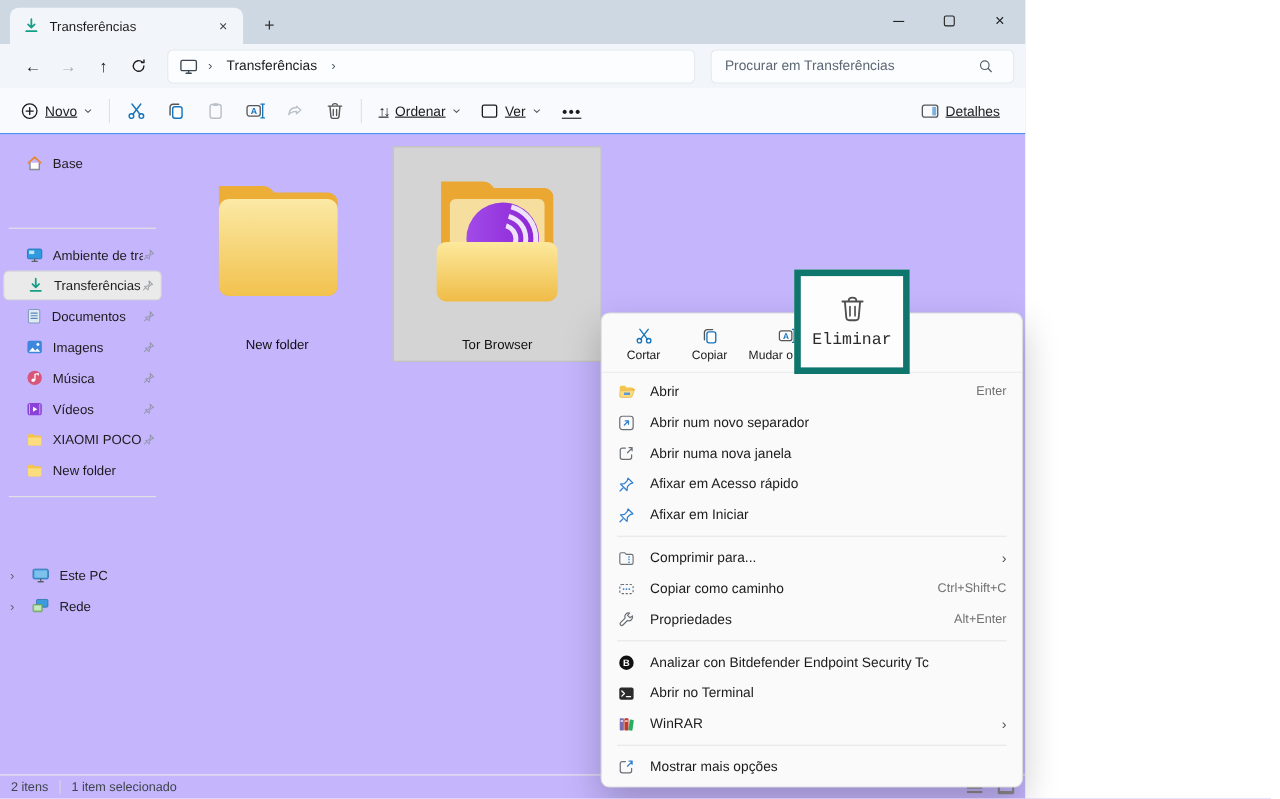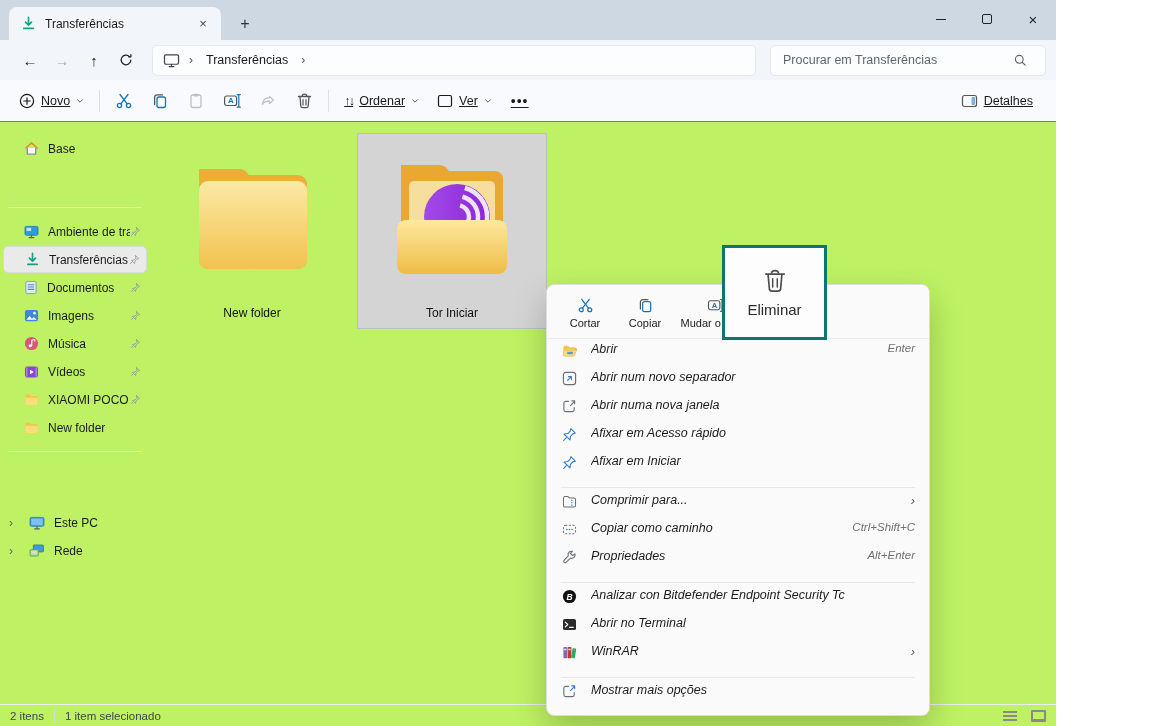--- a/index.html
+++ b/index.html
@@ -1,18 +1,18 @@
 <!DOCTYPE html>
 <html><head>
 <meta charset="utf-8">
 <style>
   * { margin:0; padding:0; box-sizing:border-box; }
   html,body { width:1164px; height:726px; }
   body { font-family:"Liberation Sans", sans-serif; color:#1b1b1b; background:#fff; overflow:hidden; }
-  .window { position:relative; width:1056px; height:726px; background:#bef264; display:flex; flex-direction:column; }
+  .window { position:relative; width:932px; height:726px; background:#c4b5fd; display:flex; flex-direction:column; }
 
   
   .titlebar { height:40px; background:#cdd8e3; display:flex; align-items:flex-end; flex:0 0 auto; position:relative; }
   .tab { margin-left:9px; width:212px; height:33px; background:#f2f6fb; border-radius:8px 8px 0 0; display:flex; align-items:center; padding:0 8px 0 12px; }
   .tab-title { font-size:12px; margin-left:9px; flex:1; white-space:nowrap; overflow:hidden; }
   .tab-close { width:20px; height:20px; border-radius:4px; display:flex; align-items:center; justify-content:center; font-size:13px; color:#444; cursor:default; }
   .newtab-btn { width:28px; height:28px; margin-left:10px; margin-bottom:2px; display:flex; align-items:center; justify-content:center; font-size:16px; color:#333; border-radius:4px; }
   .win-controls { position:absolute; right:0; top:0; height:38px; display:flex; }
   .win-btn { width:46px; height:38px; display:flex; align-items:center; justify-content:center; color:#222; }
   .min-glyph { width:10px; height:1px; background:#222; display:block; }
@@ -58,29 +58,29 @@
   .tile.selected { background:#d4d4d4; border:1px solid #bfbfbf; }
   .tile .ficon { flex:1; display:flex; align-items:center; justify-content:center; width:100%; }
   .tile-label { font-size:12px; color:#111; margin-top:2px; }
 
   
   .ctx-menu { position:absolute; left:546px; top:284px; width:384px; background:#fafafa; border:1px solid #dcdcdc; border-radius:8px; box-shadow:0 14px 34px rgba(0,0,0,.22); z-index:20; padding-bottom:3px; }
   .ctx-quickrow { height:54px; display:flex; align-items:center; padding:2px 6px 0 10px; border-bottom:1px solid #ececec; }
   .qa { width:56px; height:48px; display:flex; flex-direction:column; align-items:center; justify-content:center; gap:3px; border-radius:5px; margin-right:4px; }
   .qa-label { font-size:11px; color:#1b1b1b; white-space:nowrap; }
   .ctx-list { padding:3px 4px 1px 4px; }
-  .ctx-item { height:28px; display:flex; align-items:flex-start; padding:0 10px 0 10px; border-radius:4px; font-size:12.5px;font-style:italic; }
+  .ctx-item { height:28px; display:flex; align-items:center; padding:0 10px 0 10px; border-radius:4px; font-size:12.5px; }
   .ctx-item .mi { width:17px; height:17px; flex:0 0 auto; display:flex; align-items:center; justify-content:center; }
   .ctx-item .mlabel { margin-left:13px; flex:1; white-space:nowrap; overflow:hidden; }
   .ctx-item .mshortcut { color:#717171; font-size:11.5px; margin-left:10px; }
   .ctx-item .msub { color:#555; font-size:13px; margin-left:10px; }
   .ctx-sep { height:1px; background:#e7e7e7; margin:5px 10px; }
 
   
-  .annotation-box { position:absolute; left:722px; top:245px; width:105px; height:95px; background:#fdfdfd; border:3px solid #0f766e; z-index:30; display:flex; flex-direction:column; align-items:center; justify-content:center; gap:6px; }
+  .annotation-box { position:absolute; left:722px; top:245px; width:105px; height:95px; background:#fdfdfd; border:6px solid #0f766e; z-index:30; display:flex; flex-direction:column; align-items:center; justify-content:center; gap:6px;font-family:Liberation Mono, monospace; }
   .annotation-box .ann-label { font-size:15px; color:#2a2a2a; }
 
   
   .statusbar { height:22px; border-top:1px solid #ececec; display:flex; align-items:center; padding:0 10px 0 10px; font-size:11.5px; color:#3f454c; flex:0 0 auto; }
   .sb-sep { width:1px; height:13px; background:#d9d9d9; margin:0 10px; }
   .sb-right { margin-left:auto; display:flex; align-items:center; gap:14px; }
   .sb-list-icon span { display:block; width:14px; height:2px; background:#8a8a8a; margin:2px 0; }
   .sb-thumb-icon { width:15px; height:12px; border:2px solid #8a8a8a; border-bottom:3px solid #8a8a8a; border-radius:1px; }
 
   svg { display:block; }
@@ -378,21 +378,21 @@
               <path d="M24 10h38c5 0 8 3 10 6l4 6h-52z" fill="#eaa832"></path>
               <rect x="24" y="16" width="102" height="96" rx="8" fill="#eaa832"></rect>
               <rect x="32" y="26" width="86" height="78" rx="5" fill="#f6df9e"></rect>
               <circle cx="80" cy="62" r="33" fill="url(#gTP)"></circle>
               <path d="M83.1 50.4 A12 12 0 0 1 83.1 73.6" stroke="#efe3fb" stroke-width="4.5" fill="none"></path>
               <path d="M85.4 41.7 A21 21 0 0 1 85.4 82.3" stroke="#efe3fb" stroke-width="4.5" fill="none"></path>
               <path d="M87.8 33.0 A30 30 0 0 1 87.8 91.0" stroke="#efe3fb" stroke-width="4.5" fill="none"></path>
               <path d="M20 74c0-5 4-9 9-9h92c5 0 9 4 9 9v36c0 5-4 9-9 9H29c-5 0-9-4-9-9z" fill="url(#gTB)"></path>
             </svg>
           </div>
-          <div class="tile-label">Tor Iniciar</div>
+          <div class="tile-label">Tor Browser</div>
         </div>
       </div>
     </div>
   </div>
 
   <div class="ctx-menu">
     <div class="ctx-quickrow">
       <div class="qa">
         <svg width="17" height="17" viewBox="0 0 18 18">
             <circle cx="4.5" cy="13.5" r="2.1" stroke="#1574bb" stroke-width="1.3" fill="none"></circle>

